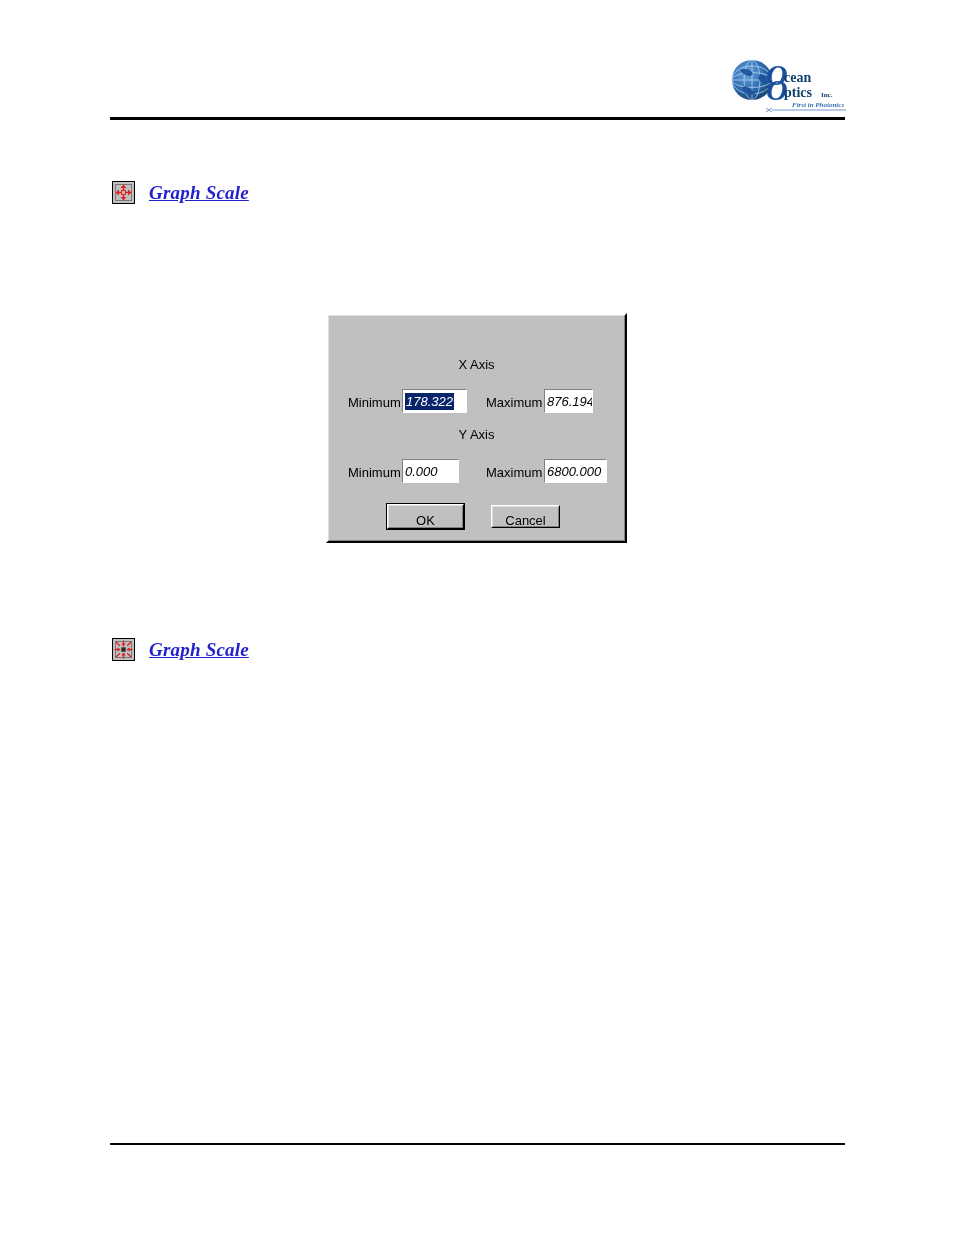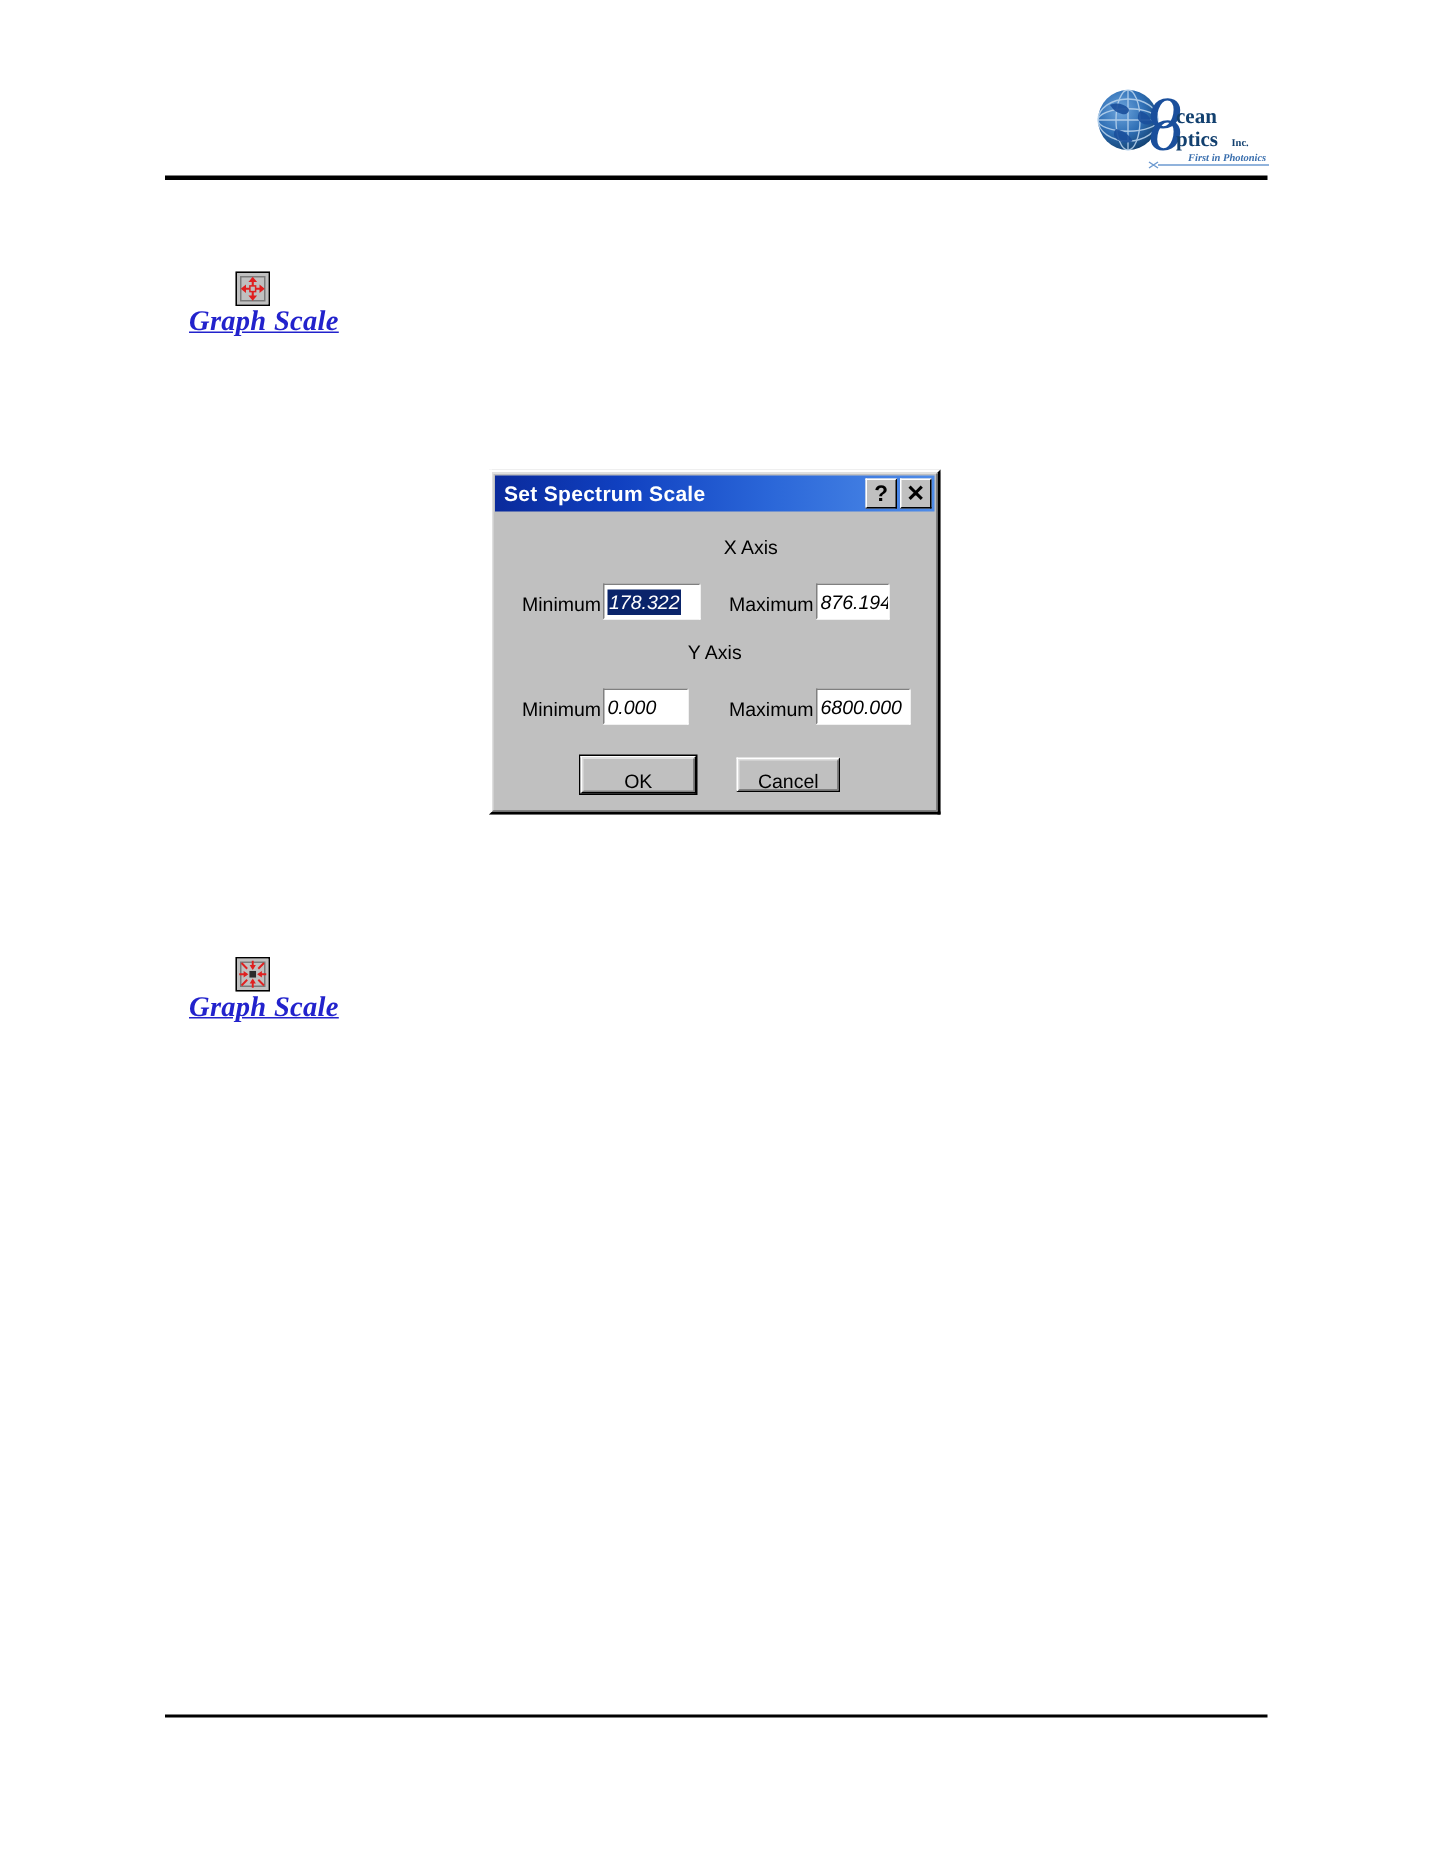--- a/index.html
+++ b/index.html
@@ -41,21 +41,20 @@
     width: 735px;
     height: 2px;
     background: #000000;
   }
 
   
   .topic-row {
     position: absolute;
     display: flex;
     align-items: center;
-    flex-direction: column;
   }
   .topic-row-1 { left: 112px; top: 181px; }
   .topic-row-2 { left: 112px; top: 638px; }
 
   .btn-icon {
     width: 23px;
     height: 23px;
     background: #c0c0c0;
     border: 1px solid #000000;
     box-sizing: border-box;
@@ -147,21 +146,21 @@
   }
 
   .section-label {
     position: absolute;
     width: 100%;
     text-align: center;
     font-family: "Liberation Sans", sans-serif;
     font-size: 13px;
     color: #000000;
   }
-  .sec-x { top: 42px; padding-left: 24px; }
+  .sec-x { top: 42px; }
   .sec-y { top: 112px; }
 
   .field-label {
     position: absolute;
     font-family: "Liberation Sans", sans-serif;
     font-size: 13px;
     color: #000000;
     white-space: nowrap;
   }
 
@@ -304,25 +303,20 @@
       </g>
       <rect x="8.6" y="8.6" width="3.8" height="3.8" fill="#c0c0c0" stroke="#e02020" stroke-width="1"></rect>
     </svg>
   </span>
   <span class="topic-link">Graph Scale</span>
 </div>
 
 <div class="dialog">
   <div class="dialog-inner"></div>
 
-  <div class="titlebar">
-    <span class="titlebar-text">Set Spectrum Scale</span>
-    <span class="tb-btn">?</span>
-    <span class="tb-btn">✕</span>
-  </div>
 
   <div class="section-label sec-x">X Axis</div>
 
   <div class="field-label lbl-xmin">Minimum</div>
   <div class="textbox tb-xmin selected">
     <span class="val">178.322</span>
   </div>
 
   <div class="field-label lbl-xmax">Maximum</div>
   <div class="textbox tb-xmax">

